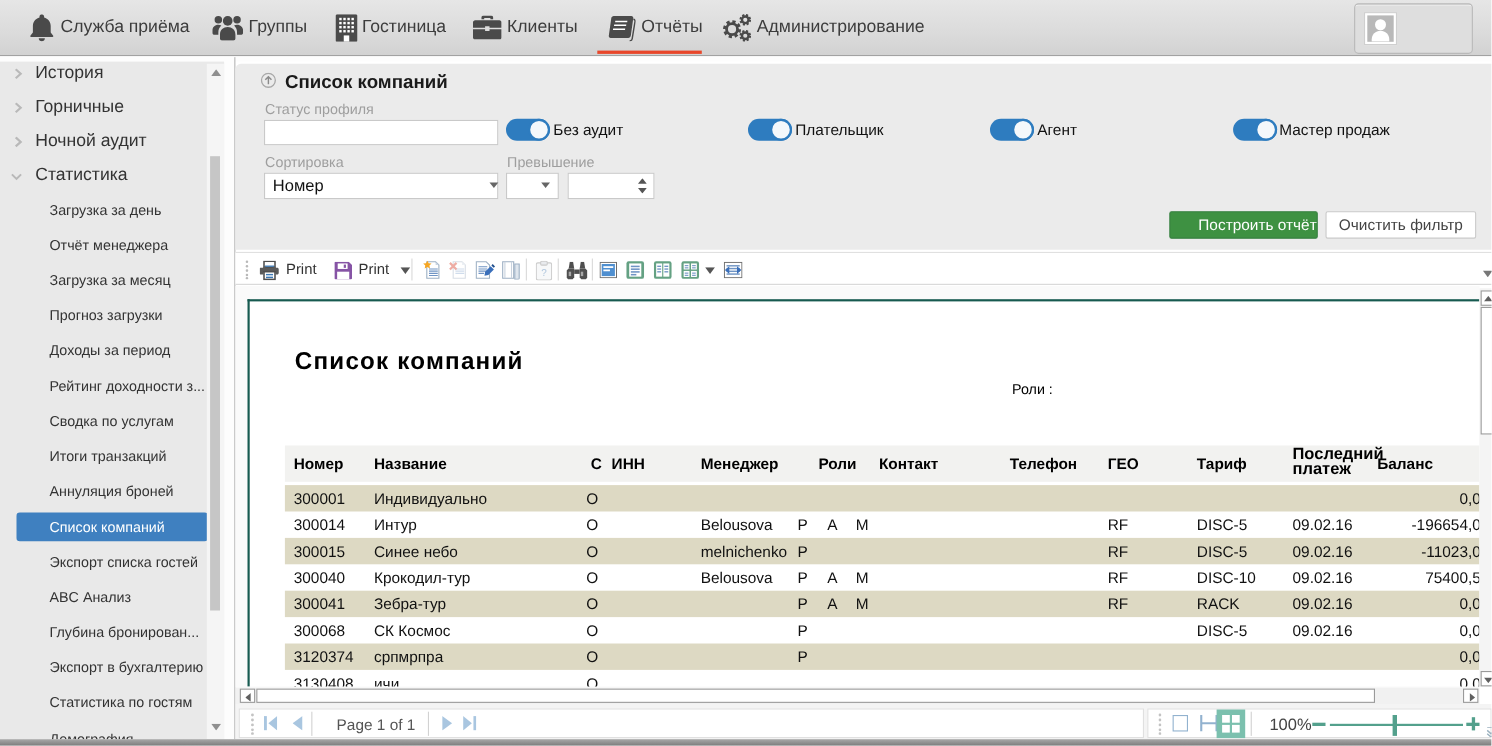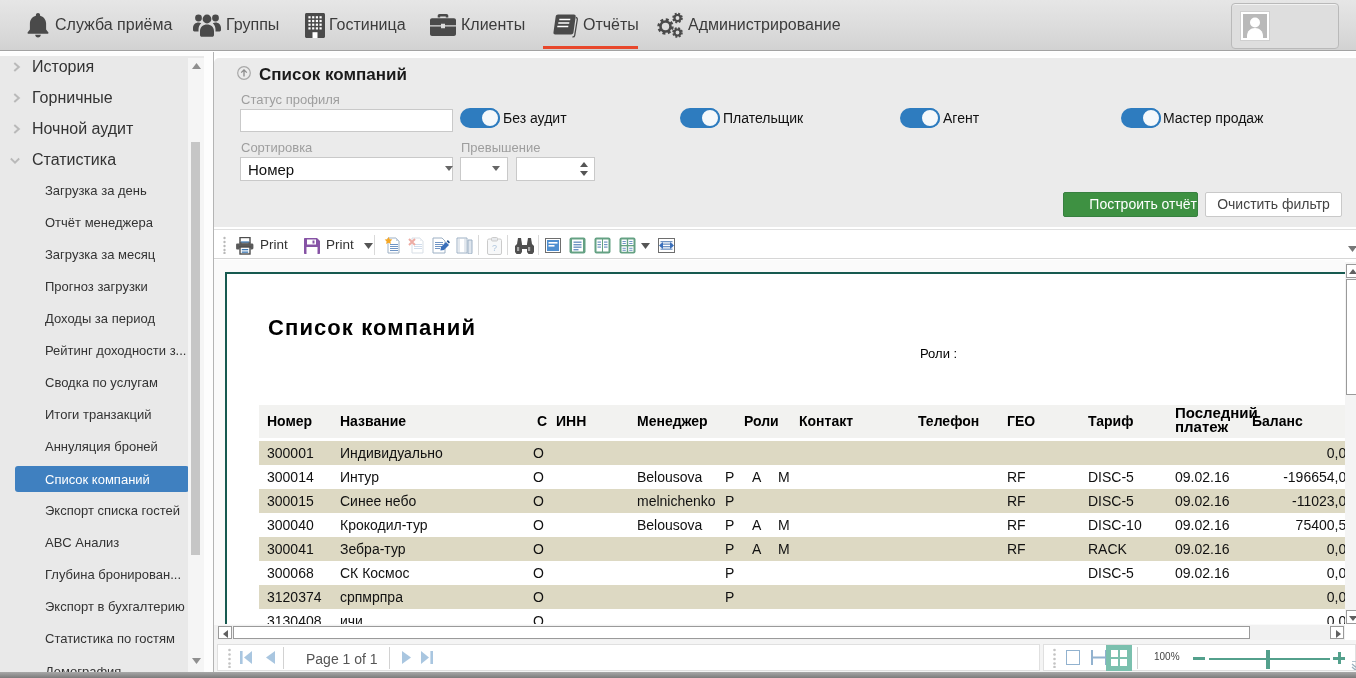--- a/index.html
+++ b/index.html
@@ -547,21 +547,21 @@
       <svg class="abs" style="left:47px;top:5px" width="16" height="15" viewBox="0 0 16 15">
           <path d="M1 0v15M15 0v15M1 7.5h14" stroke="#92b2cf" stroke-width="2" fill="none"></path>
         </svg>
       <div class="abs" style="left:62px;top:0px;width:26px;height:26px;background:#7bc0ae">
         <div class="abs" style="left:5px;top:5px;width:7px;height:7px;background:#fff"></div>
         <div class="abs" style="left:14px;top:5px;width:7px;height:7px;background:#fff"></div>
         <div class="abs" style="left:5px;top:14px;width:7px;height:7px;background:#fff"></div>
         <div class="abs" style="left:14px;top:14px;width:7px;height:7px;background:#fff"></div>
       </div>
       <div class="abs" style="left:93px;top:2px;width:1px;height:22px;background:#d2d2d2"></div>
-      <div class="abs" style="left:110px;top:6px;font-size:10px;color:#444">100%</div>
+      <div class="abs" style="left:110px;top:6px;font-size:15px;color:#444">100%</div>
       <div class="abs" style="left:149px;top:12px;width:12px;height:2.5px;background:#53a08c"></div>
       <div class="abs" style="left:165px;top:13px;width:121px;height:1.5px;background:#53a08c"></div>
       <div class="abs" style="left:222px;top:5px;width:4px;height:19px;background:#53a08c"></div>
       <div class="abs" style="left:289px;top:12px;width:12px;height:2.5px;background:#53a08c"></div>
       <div class="abs" style="left:294px;top:7px;width:2.5px;height:12px;background:#53a08c"></div>
       <svg class="abs" style="left:307px;top:16px" width="9" height="9" viewBox="0 0 9 9">
           <path d="M1 0h7M1 3l3.5 3L8 3M1 6l3.5 3L8 6" stroke="#9ab0be" stroke-width="1.3" fill="none"></path>
         </svg>
     </div>
   </div>

